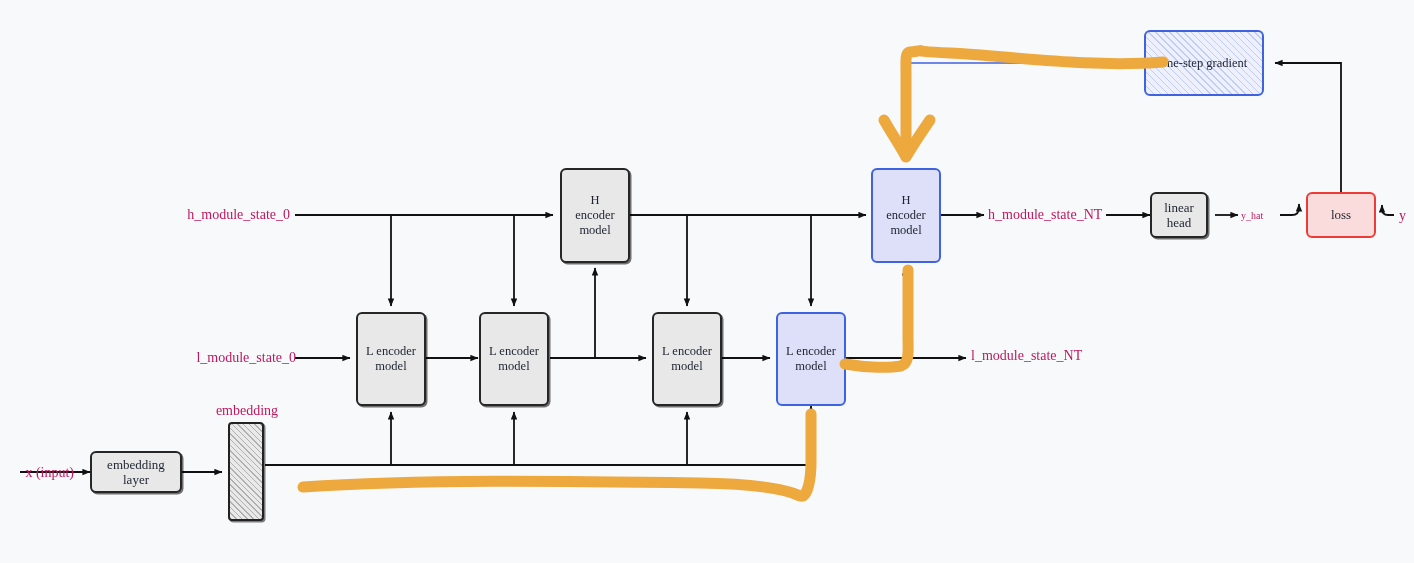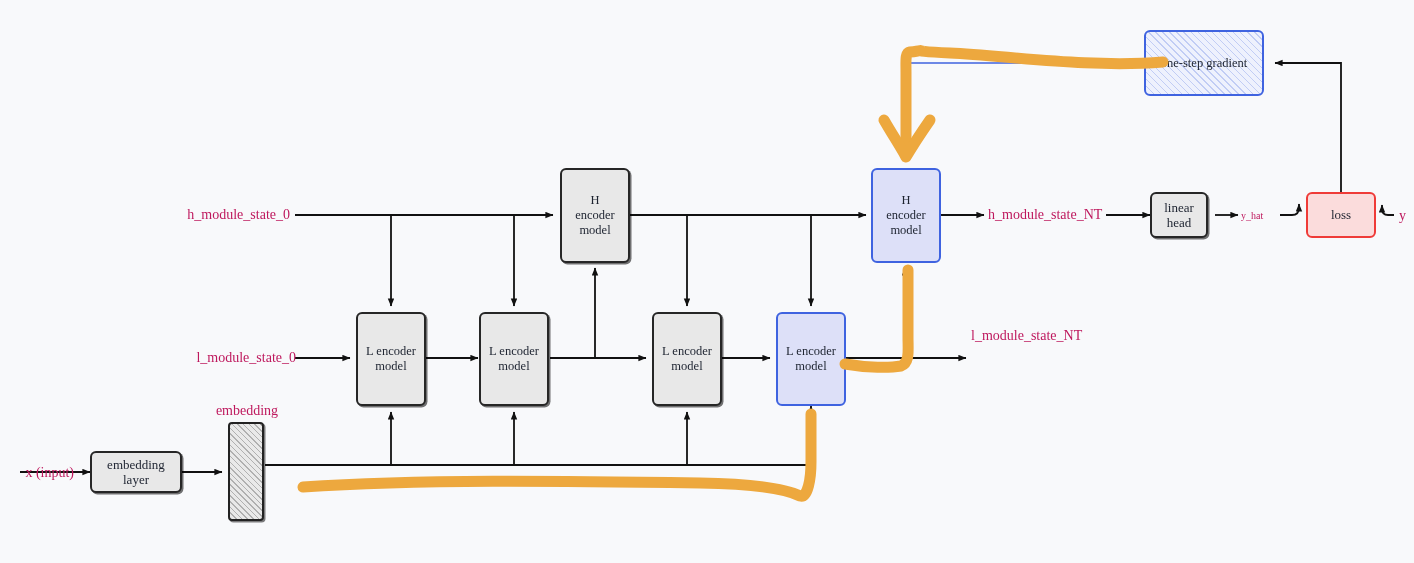--- a/index.html
+++ b/index.html
@@ -206,21 +206,21 @@
   <div class="flowlabel anchor-right" style="left:290px; top:215px; font-size:14px;">h_module_state_0</div>
 
   <div class="flowlabel anchor-right" style="left:296px; top:358px; font-size:14px;">l_module_state_0</div>
 
   <div class="flowlabel anchor-right" style="left:74px; top:473px; font-size:14px;">x (input)</div>
 
   <div class="flowlabel anchor-center" style="left:247px; top:411px; font-size:14px;">embedding</div>
 
   <div class="flowlabel" style="left:988px; top:215px; font-size:14px;">h_module_state_NT</div>
 
-  <div class="flowlabel" style="left:971px; top:336px; font-size:14px;">l_module_state_NT</div>
+  <div class="flowlabel" style="left:971px; top:356px; font-size:14px;">l_module_state_NT</div>
 
   <div class="flowlabel" style="left:1241px; top:215px; font-size:10px;">y_hat</div>
 
   <div class="flowlabel" style="left:1399px; top:216px; font-size:14px;">y</div>
 
   <svg class="marks" viewBox="0 0 1414 563">
 
     <path class="hl" d="M1163,62 C1090,68 1010,56 950,53 C900,51 935,49 910,52
              C905,53 906,60 906,72 L906,150"></path>
     <path class="hl" d="M884,120 C892,134 900,146 906,157 C913,145 921,133 930,120" transform="translate(0,0)"></path>

